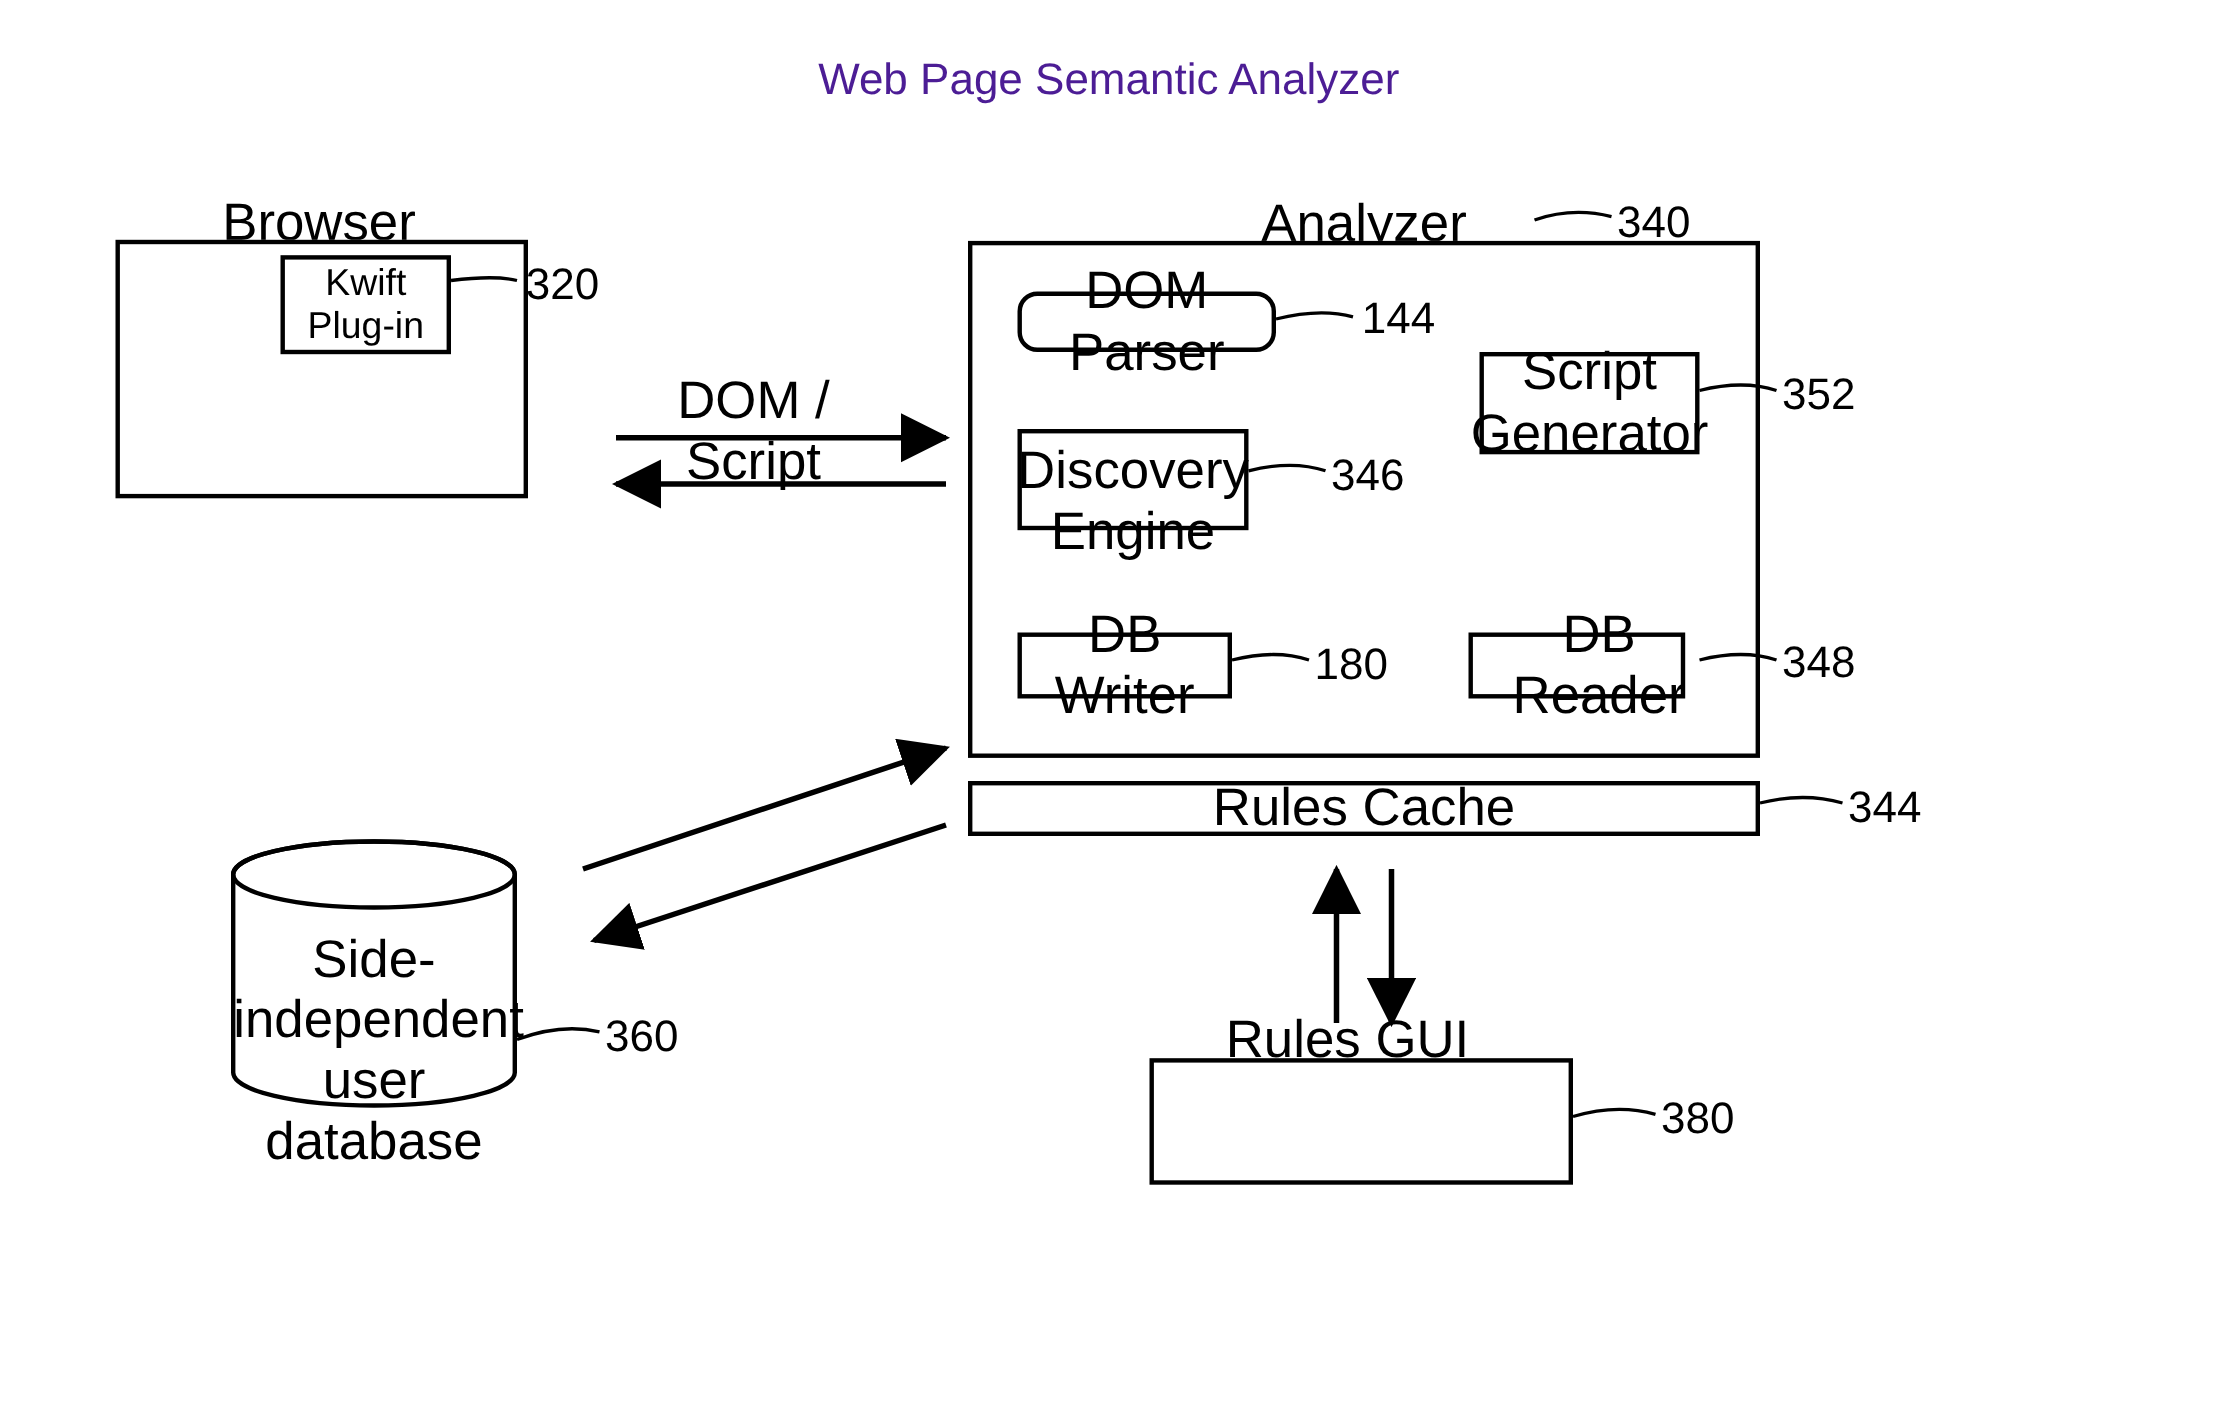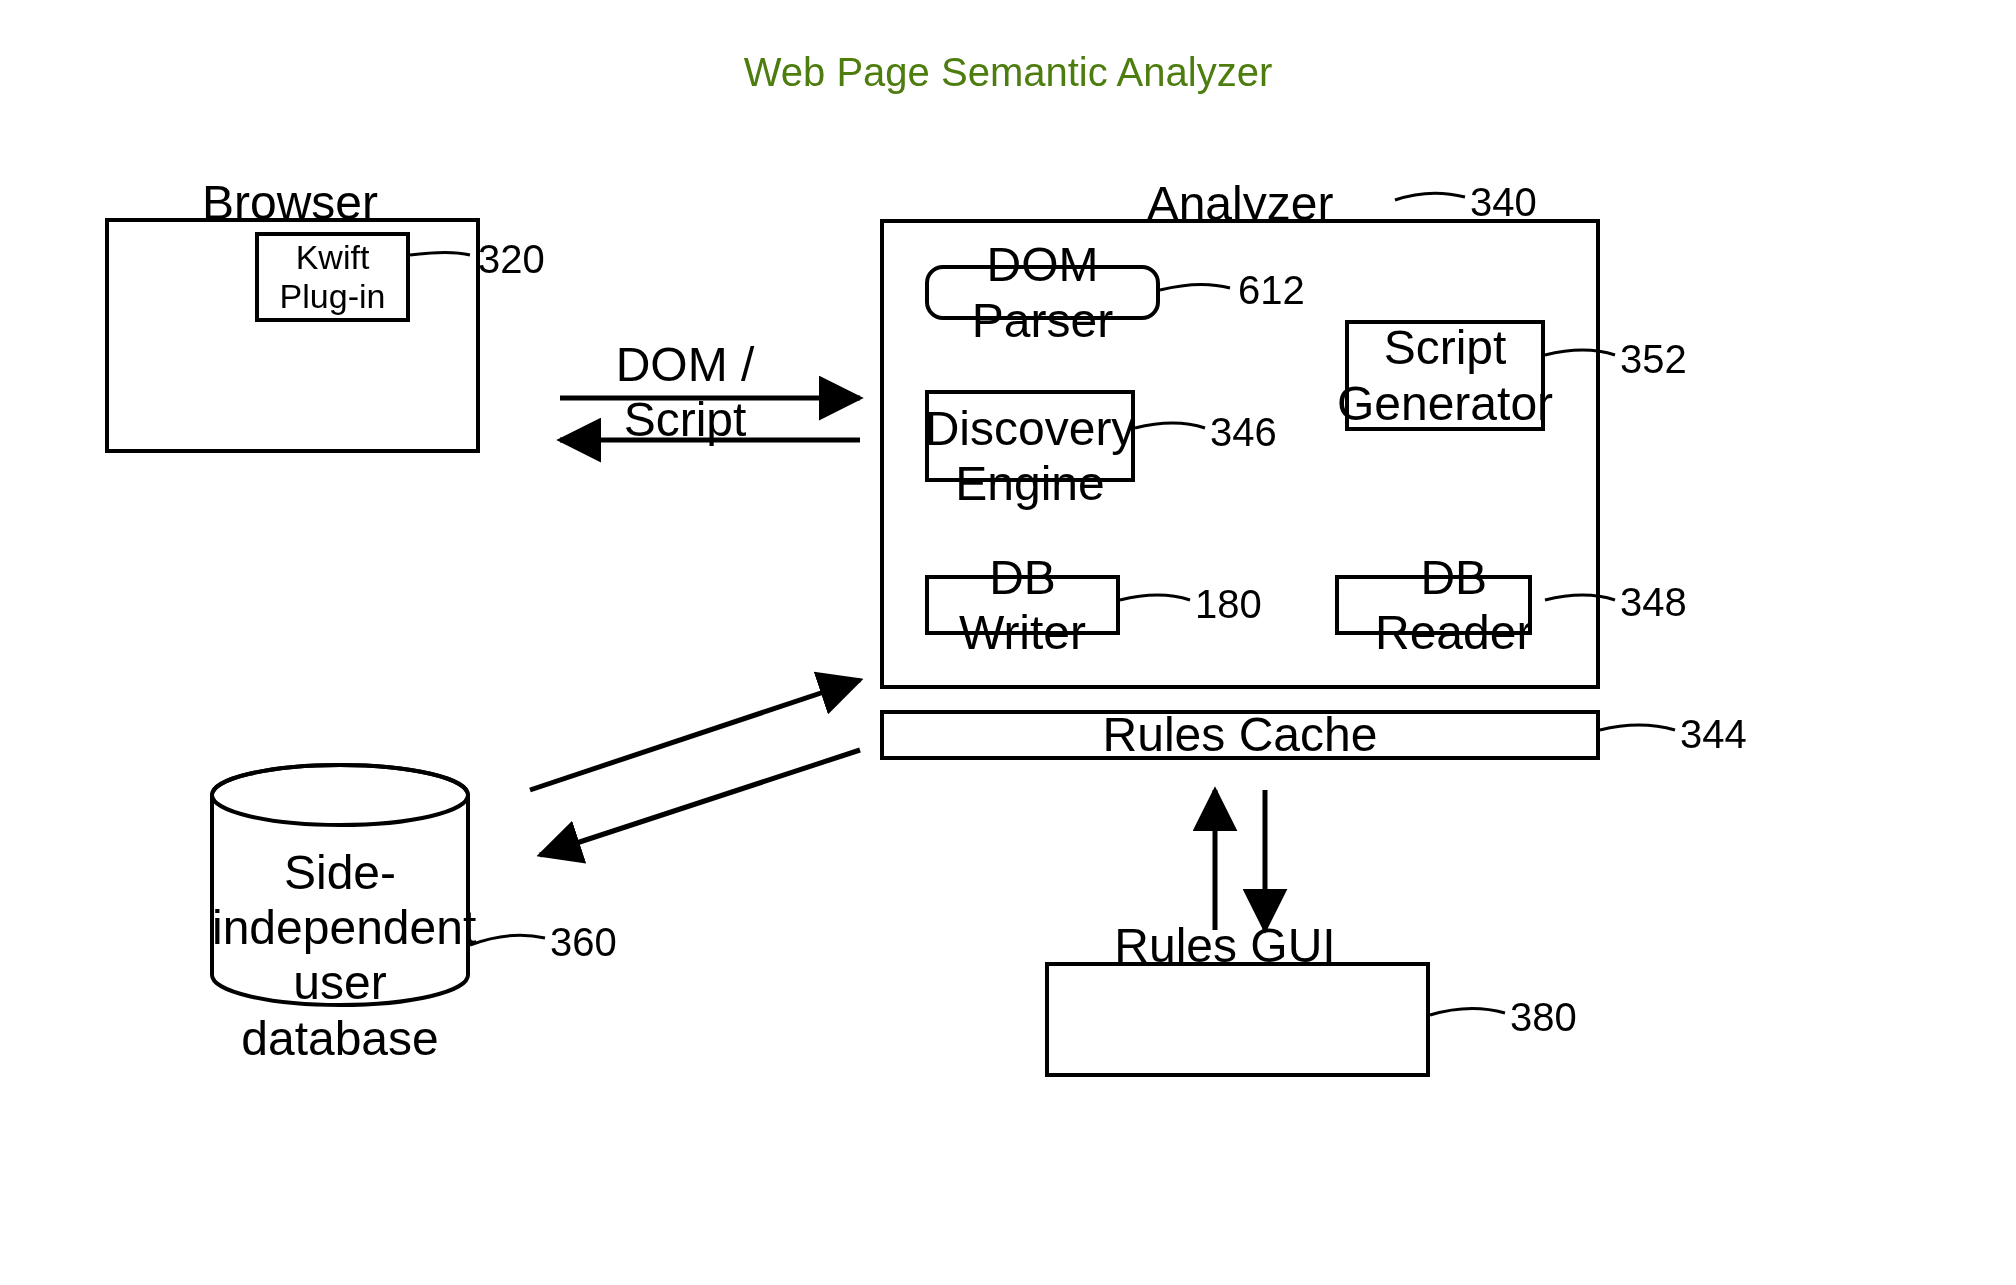--- a/index.html
+++ b/index.html
@@ -31,21 +31,21 @@
   }
   svg.overlay {
     position: absolute;
     top: 0; left: 0;
     width: 2016px;
     height: 1285px;
     pointer-events: none;
   }
   .title {
     font-size: 40px;
-    color: #4d7c0f;
+    color: #4c1d95;
     text-align: center;
   }
 </style>
 </head>
 <body>
 
 <div class="abs title" style="left:0; right:0; top:50px;">Web Page Semantic Analyzer</div>
 
 <div class="abs label" style="left:190px; top:175px; width:200px;">Browser</div>
 <div class="abs box" style="left:105px; top:218px; width:375px; height:235px;"></div>
@@ -58,34 +58,34 @@
 
 <div class="abs label" style="left:560px; top:337px; width:250px;">DOM / Script</div>
 
 <div class="abs label" style="left:1090px; top:176px; width:300px;">Analyzer Module</div>
 <div class="abs ref" style="left:1470px; top:180px;">340</div>
 <div class="abs box" style="left:880px; top:219px; width:720px; height:470px;"></div>
 
 <div class="abs box" style="left:925px; top:265px; width:235px; height:55px; display:flex; align-items:center; justify-content:center;border-radius:18px;">
   <div class="label">DOM Parser</div>
 </div>
-<div class="abs ref" style="left:1238px; top:268px;">612</div>
+<div class="abs ref" style="left:1238px; top:268px;">144</div>
 
 <div class="abs box" style="left:925px; top:390px; width:210px; height:92px; display:flex; align-items:center; justify-content:center;">
   <div class="label" style="white-space:pre-line;margin-top:40px;">Discovery
 Engine</div>
 </div>
 <div class="abs ref" style="left:1210px; top:410px;">346</div>
 
 <div class="abs box" style="left:925px; top:575px; width:195px; height:60px; display:flex; align-items:center; justify-content:center;">
   <div class="label">DB Writer</div>
 </div>
 <div class="abs ref" style="left:1195px; top:582px;">180</div>
 
-<div class="abs box" style="left:1345px; top:320px; width:200px; height:111px; display:flex; align-items:center; justify-content:center;">
+<div class="abs box" style="left:1345px; top:320px; width:200px; height:93px; display:flex; align-items:center; justify-content:center;">
   <div class="label" style="white-space:pre-line;">Script
 Generator</div>
 </div>
 <div class="abs ref" style="left:1620px; top:337px;">352</div>
 
 <div class="abs box" style="left:1335px; top:575px; width:197px; height:60px; display:flex; align-items:center; padding-left:36px;">
   <div class="label">DB Reader</div>
 </div>
 <div class="abs ref" style="left:1620px; top:580px;">348</div>
 

